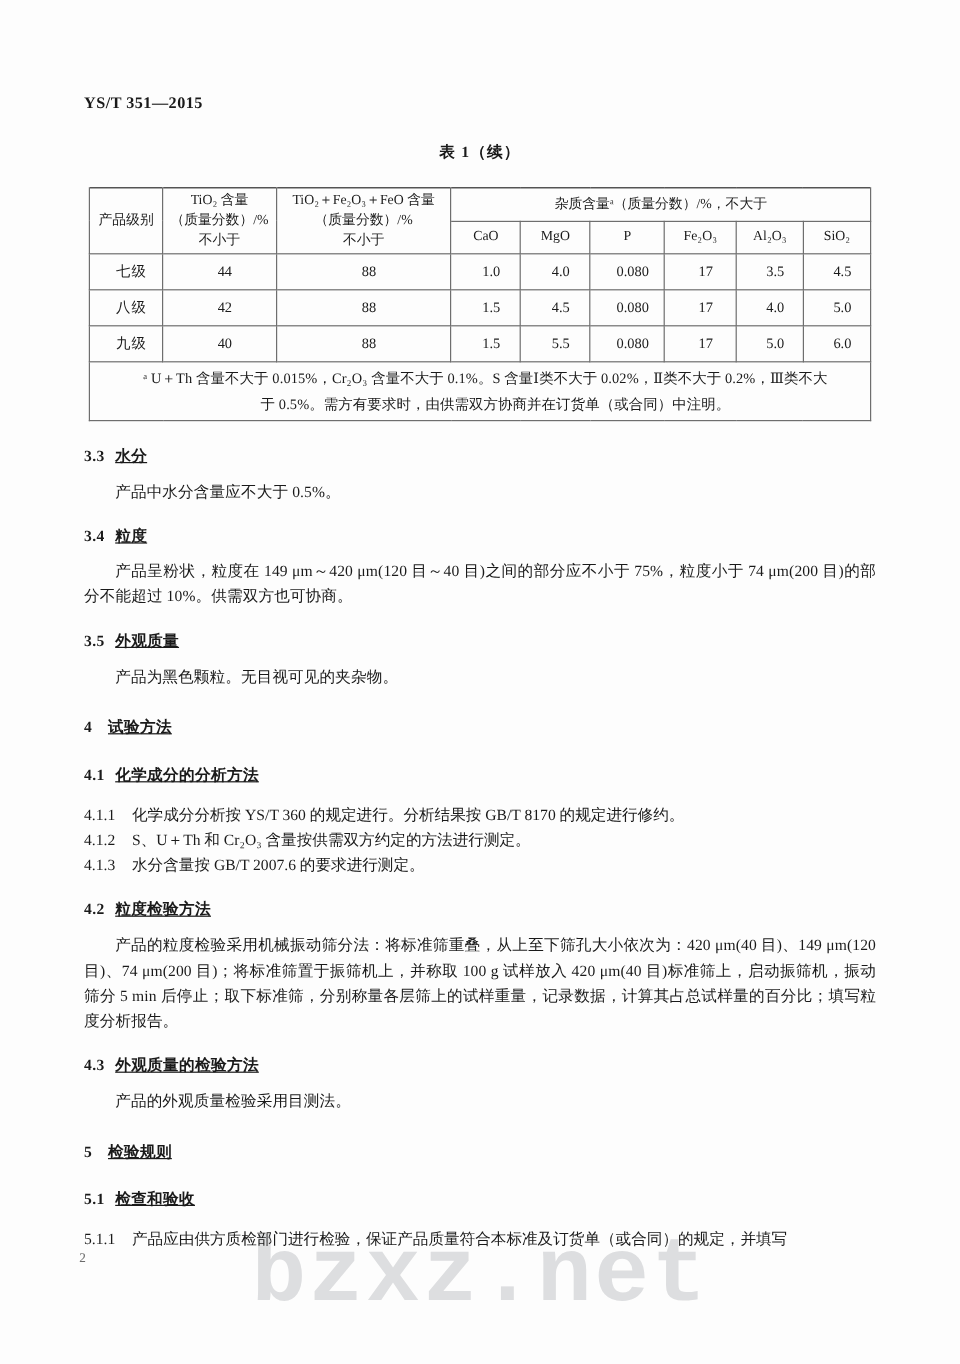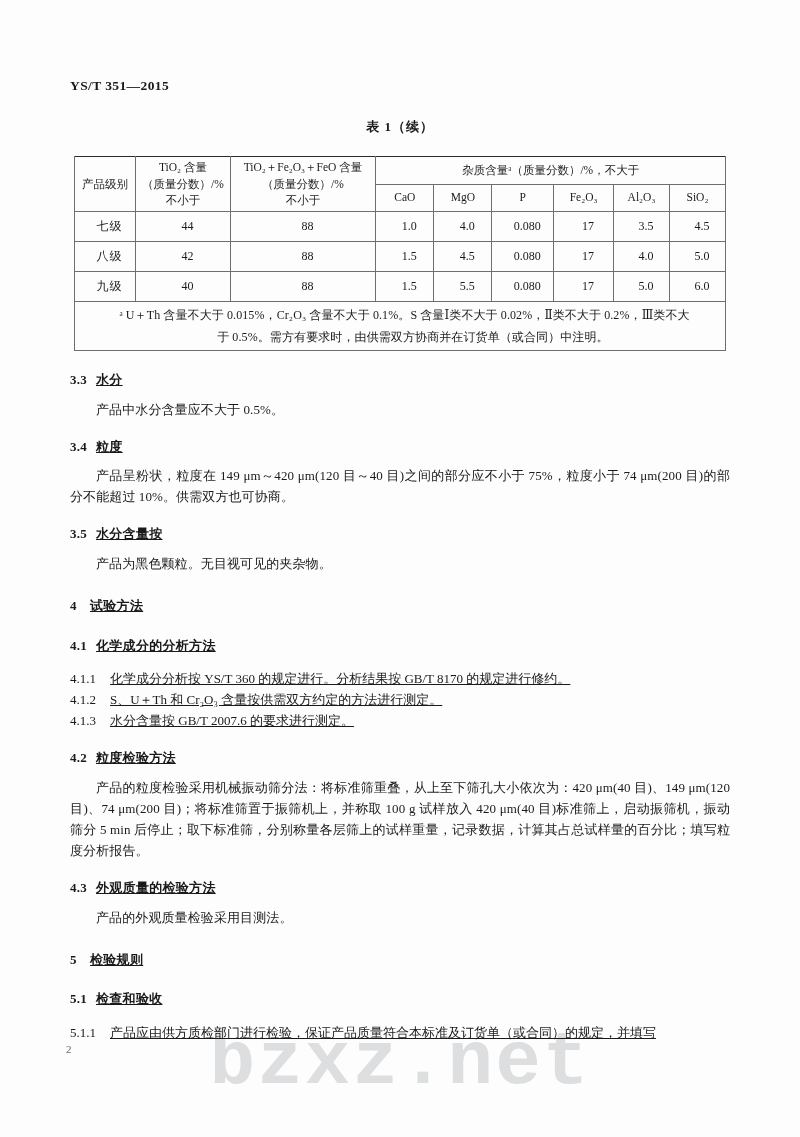--- a/index.html
+++ b/index.html
@@ -139,21 +139,21 @@
   h3.clause .num { display: inline-block; min-width: 26px; }
   h3.clause.lvl1 .num { min-width: 20px; }
   p.para {
     margin: 0;
     font-size: 13px;
     line-height: 1.62;
     text-align: justify;
     letter-spacing: .1px;
   }
   p.para.indent { text-indent: 2em; }
-  p.numbered { margin: 0; font-size: 13px; line-height: 1.62; text-decoration: underline; }
+  p.numbered { margin: 0; font-size: 13px; line-height: 1.62; }
   p.numbered .num { display: inline-block; min-width: 40px; }
 
   .sp-h  { height: 15px; }
   .sp-p  { height: 11px; }
   .sp-b  { height: 19px; }
   .sp-bb { height: 24px; }
 
   
   .folio {
     position: absolute;
@@ -268,21 +268,21 @@
 
       <div class="sp-b"></div>
       <h3 class="clause">
         <span class="num">3.4</span><span>粒度</span>
       </h3>
       <div class="sp-p"></div>
       <p class="para indent">产品呈粉状，粒度在 149 μm～420 μm(120 目～40 目)之间的部分应不小于 75%，粒度小于 74 μm(200 目)的部分不能超过 10%。供需双方也可协商。</p>
 
       <div class="sp-b"></div>
       <h3 class="clause">
-        <span class="num">3.5</span><span>水分含量按</span>
+        <span class="num">3.5</span><span>外观质量</span>
       </h3>
       <div class="sp-p"></div>
       <p class="para indent">产品为黑色颗粒。无目视可见的夹杂物。</p>
 
       <div class="sp-bb"></div>
       <h3 class="clause lvl1">
         <span class="num">4</span><span>试验方法</span>
       </h3>
 
       <div class="sp-bb"></div>

